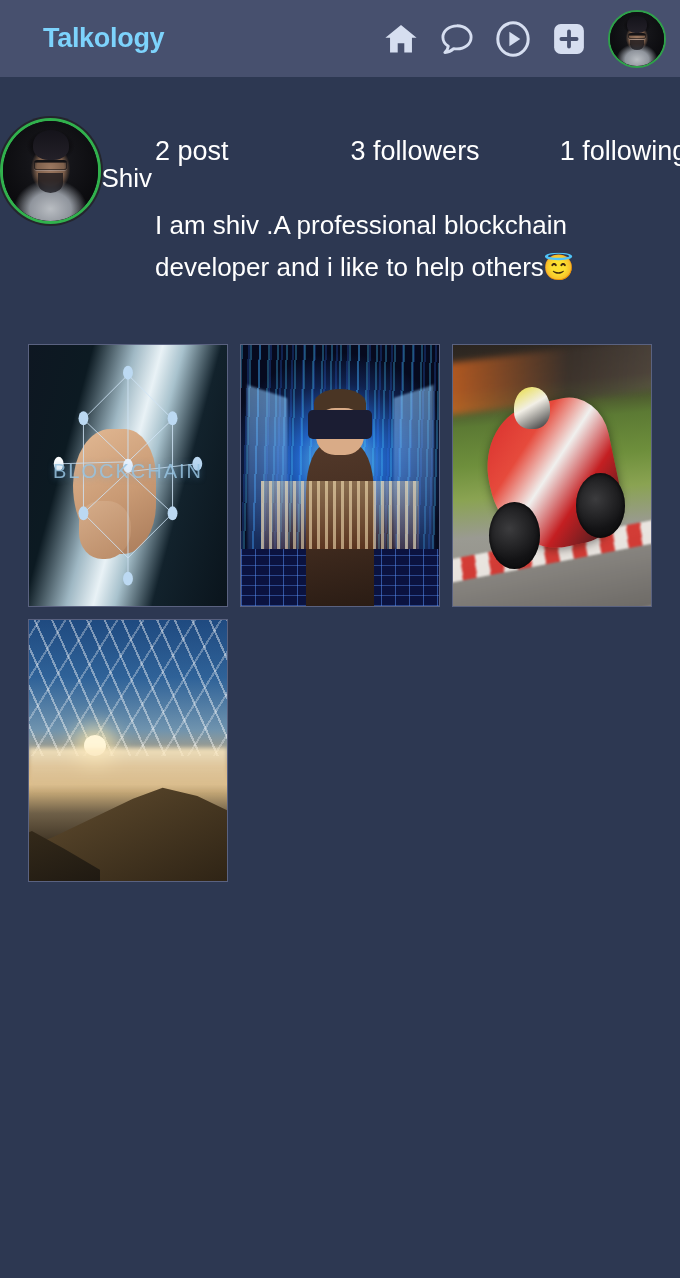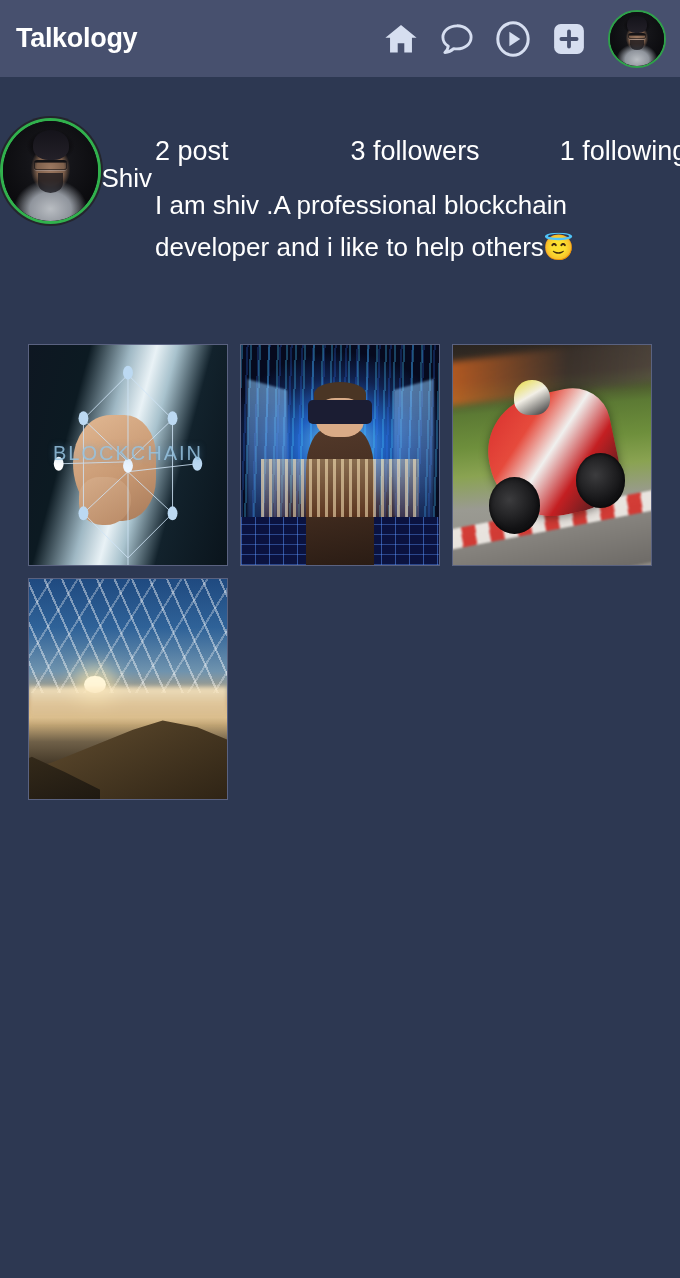--- a/index.html
+++ b/index.html
@@ -25,23 +25,24 @@
     height: 77px;
     background: #47506e;
     display: flex;
     align-items: center;
     padding: 0 14px 0 16px;
   }
 
   .app-title {
     font-size: 27px;
     font-weight: bold;
-    color: #ffffff;
+    color: #7dd3fc;
     letter-spacing: -0.3px;
     line-height: 1;
+    margin-left: 27px;
   }
 
   .header-actions {
     margin-left: auto;
     display: flex;
     align-items: center;
     gap: 14px;
   }
 
   .hicon {
@@ -159,42 +160,42 @@
     font-size: 27px;
     color: #ffffff;
     white-space: nowrap;
     cursor: pointer;
   }
   .stat-posts     { flex: 0 0 auto; }
   .stat-followers { margin-left: 122px; }
   .stat-following { margin-left: 80px; }
 
   .bio {
-    margin-top: 0;
+    margin-top: 20px;
     padding-left: 3px;
     font-size: 26px;
     line-height: 1.62;
     color: #ffffff;
     max-width: 492px;
   }
   .bio .emoji { font-size: 25px; }
 
   
   .post-grid {
     position: absolute;
     top: 344px; left: 28px;
     width: 626px;
     display: flex;
     flex-wrap: wrap;
     gap: 12px 12px;
   }
 
   .post-tile {
     width: 200px;
-    height: 222px;
+    height: 263px;
     border: 1px solid #5a6280;
     overflow: hidden;
     position: relative;
     cursor: pointer;
     background: #1a1f2e;
   }
 
   
   .img-blockchain {
     position: absolute; inset: 0;

